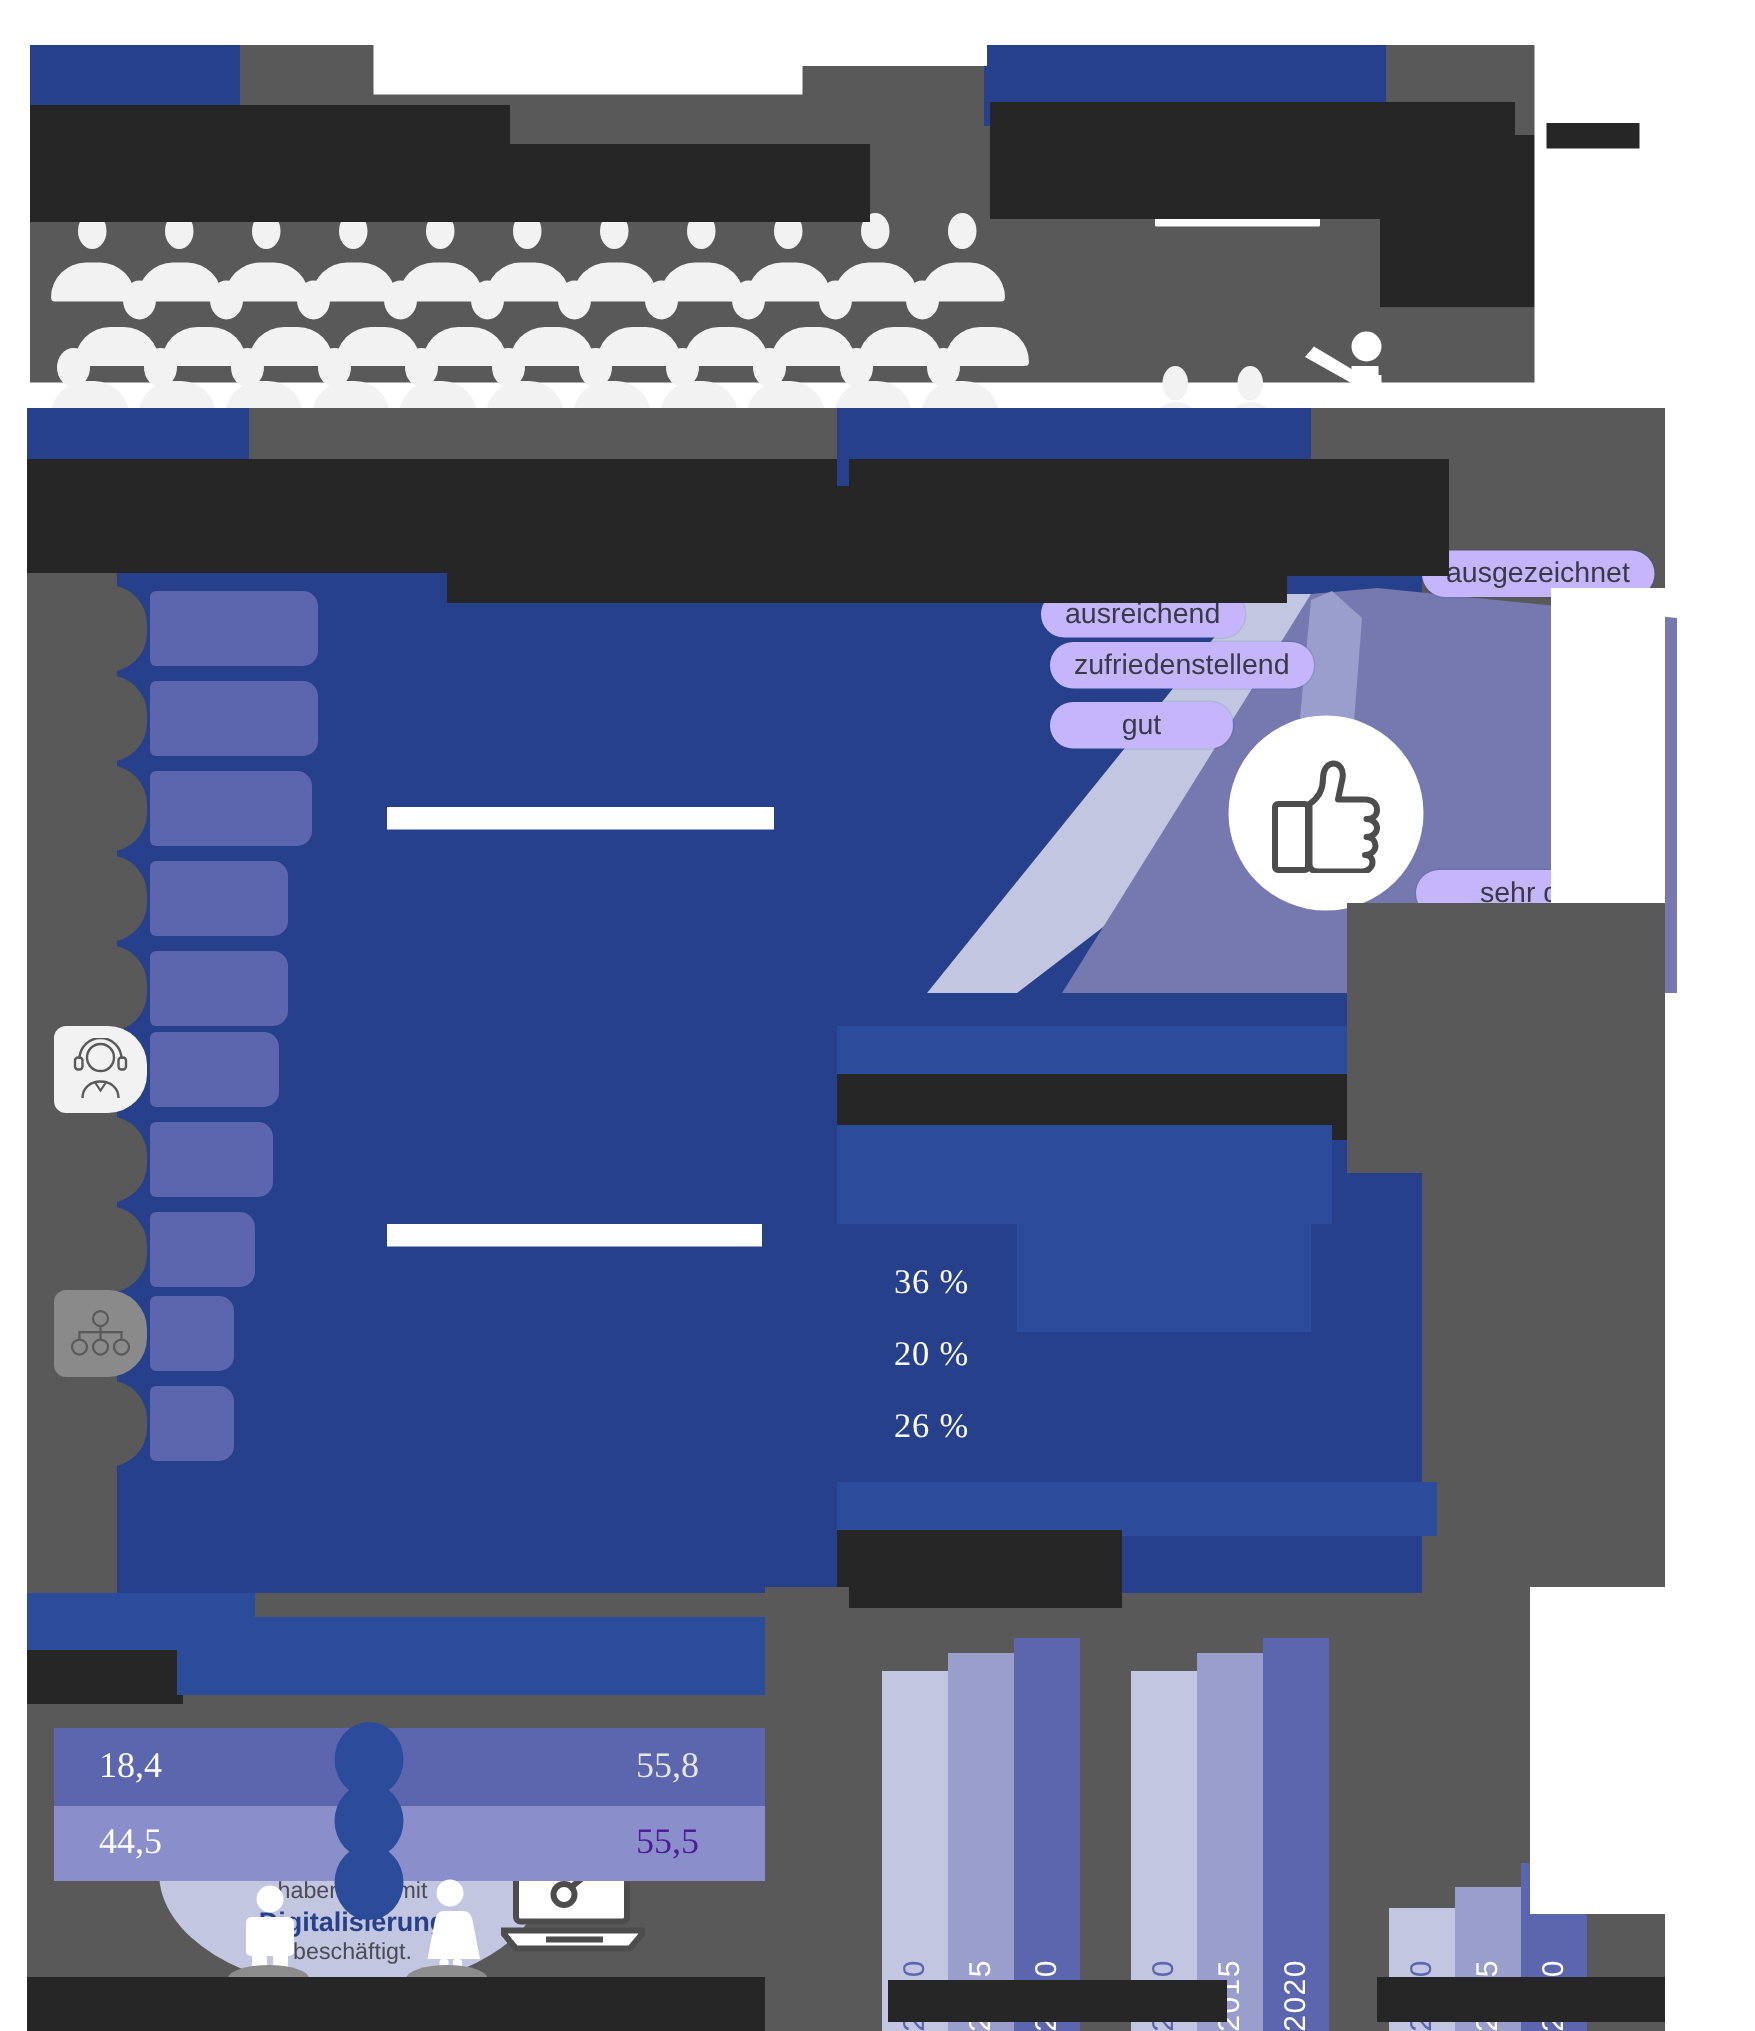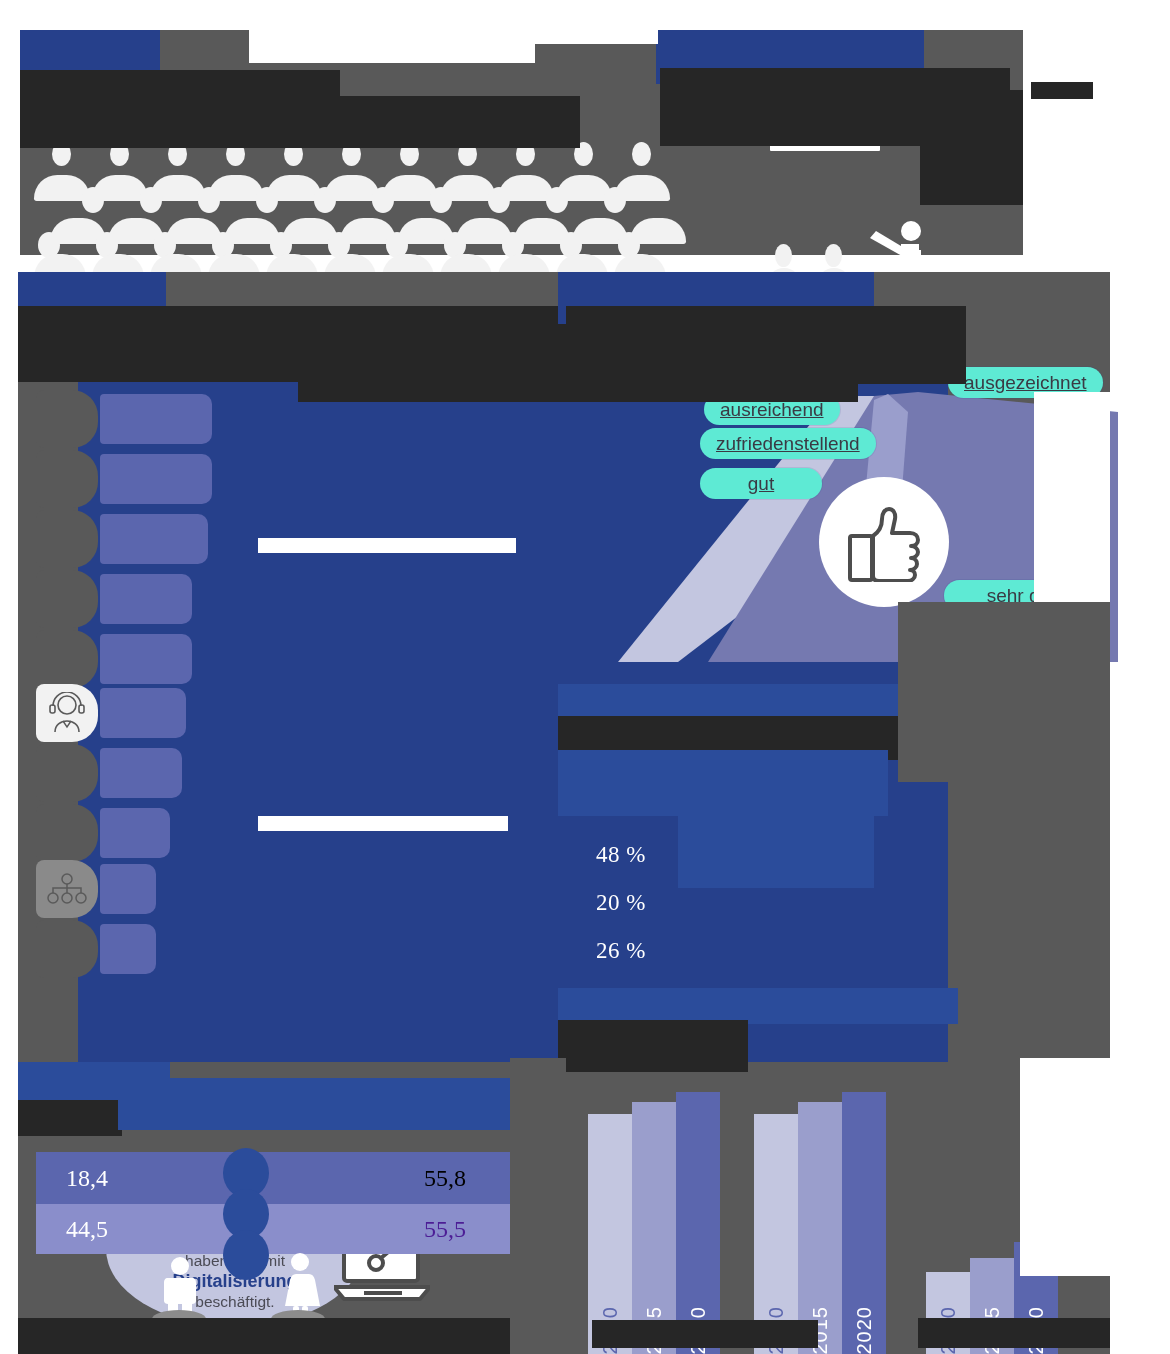--- a/index.html
+++ b/index.html
@@ -65,26 +65,25 @@
   }
   .rail-bar{
     position:absolute;left:64px;height:50px;
     background:#5B66AE;border-radius:4px 10px 10px 4px;
   }
   .rail-icon.visible{background:#f2f2f2;}
   .rail-icon svg{position:absolute;left:50%;top:50%;transform:translate(-50%,-50%);}
 
   
   .pill{
-    position:absolute;background:#5eead4;border-radius:40px;
+    position:absolute;background:#c4b5fd;border-radius:40px;
     color:#3a3a44;font-size:19px;line-height:1;
     display:flex;align-items:center;justify-content:center;
     padding:0 16px;height:31px;white-space:nowrap;
     box-shadow:0 0 0 1px rgba(38,64,139,.12);
-    text-decoration:underline;
   }
   .thumb-circle{
     position:absolute;width:130px;height:130px;border-radius:50%;
     background:#ffffff;display:flex;align-items:center;justify-content:center;
   }
 
   
   .pct{
     position:absolute;color:#ffffff;
     font-family:"Liberation Serif", serif;font-size:23px;letter-spacing:.5px;
@@ -318,36 +317,36 @@
     <div class="redact rd-white" style="left:240px;top:266px;width:258px;height:15px;"></div>
     <div class="redact rd-white" style="left:240px;top:544px;width:250px;height:15px;"></div>
 
     <div class="abs" style="left:540px;top:100px;width:560px;height:290px;">
 
       <svg width="560" height="290" style="position:absolute;left:0;top:0;" aria-hidden="true">
         <polygon points="270,30 300,24 316,24 316,140 120,290 60,290" fill="#C3C6E0"></polygon>
         <polygon points="316,24 360,20 560,40 560,290 150,290" fill="#7579B0"></polygon>
         <polygon points="316,28 330,22 350,40 340,170 300,200" fill="#9A9ECC"></polygon>
       </svg>
-      <div class="pill" style="left:146px;top:22px;">ausreichend</div>
+      <div class="pill" style="left:136px;top:22px;">ausreichend</div>
       <div class="pill" style="left:142px;top:56px;">zufriedenstellend</div>
       <div class="pill" style="left:142px;top:96px;width:122px;padding:0;text-align:right;">gut</div>
       <div class="pill" style="left:390px;top:-5px;">ausgezeichnet</div>
       <div class="pill" style="left:386px;top:208px;width:154px;padding:0;">sehr gut</div>
 
       <div class="thumb-circle" style="left:261px;top:105px;">
         <svg width="84" height="80" viewBox="0 0 84 80" aria-hidden="true">
           <path d="M31 34c6-4 9-10 9-17 0-6 3-10 7-10s7 4 6 10l-3 14h18c5 0 8 3 8 7s-3 6-7 6c4 0 7 3 7 6s-3 6-7 6c4 0 6 3 6 6s-3 6-7 6c3 0 5 2 5 5s-3 6-7 6H37c-4 0-6-2-6-5z" fill="none" stroke="#4d4d4d" stroke-width="4" stroke-linejoin="round"></path>
           <rect x="8" y="34" width="22" height="44" rx="2" fill="none" stroke="#4d4d4d" stroke-width="4"></rect>
         </svg>
       </div>
     </div>
 
     <div class="pct" style="left:578px;top:518px;">8 %</div>
-    <div class="pct" style="left:578px;top:570px;">48 %</div>
+    <div class="pct" style="left:578px;top:570px;">36 %</div>
     <div class="pct" style="left:578px;top:618px;">20 %</div>
     <div class="pct" style="left:578px;top:666px;">26 %</div>
 
     <svg width="350" height="230" style="position:absolute;left:545px;top:495px;z-index:-1;" aria-hidden="true">
       <polygon points="0,0 330,0 330,230 0,230" fill="#5B66AE"></polygon>
     </svg>
 
     <div id="bubble">
       <div class="big">
         <span>28</span>
@@ -366,21 +365,21 @@
         <rect x="10" y="4" width="74" height="52" rx="3" fill="#ffffff" stroke="#4d4d4d" stroke-width="4"></rect>
         <path d="M0 62h96l-10 12H10z" fill="#ffffff" stroke="#4d4d4d" stroke-width="4" stroke-linejoin="round"></path>
         <rect x="30" y="66" width="38" height="4" fill="#4d4d4d"></rect>
         <circle cx="42" cy="38" r="7" fill="none" stroke="#4d4d4d" stroke-width="4"></circle>
         <line x1="47" y1="33" x2="70" y2="14" stroke="#4d4d4d" stroke-width="4" stroke-linecap="round"></line>
       </svg>
     </div>
 
     <div class="gbar" style="top:880px;height:52px;background:#5B66AE;">
       <div class="val-l" style="color:#ffffff;">18,4</div>
-      <div class="val-r" style="color:#000000;">55,8</div>
+      <div class="val-r" style="color:#e5e5e5;">55,8</div>
     </div>
     <div class="gbar" style="top:932px;height:50px;background:#8A8ECB;">
       <div class="val-l" style="color:#ffffff;">44,5</div>
       <div class="val-r" style="color:#4c1d95;">55,5</div>
     </div>
 
     <div class="chain" style="top:876px;height:170px;">
       <div class="stem"></div>
       <i></i>
       <i></i>

